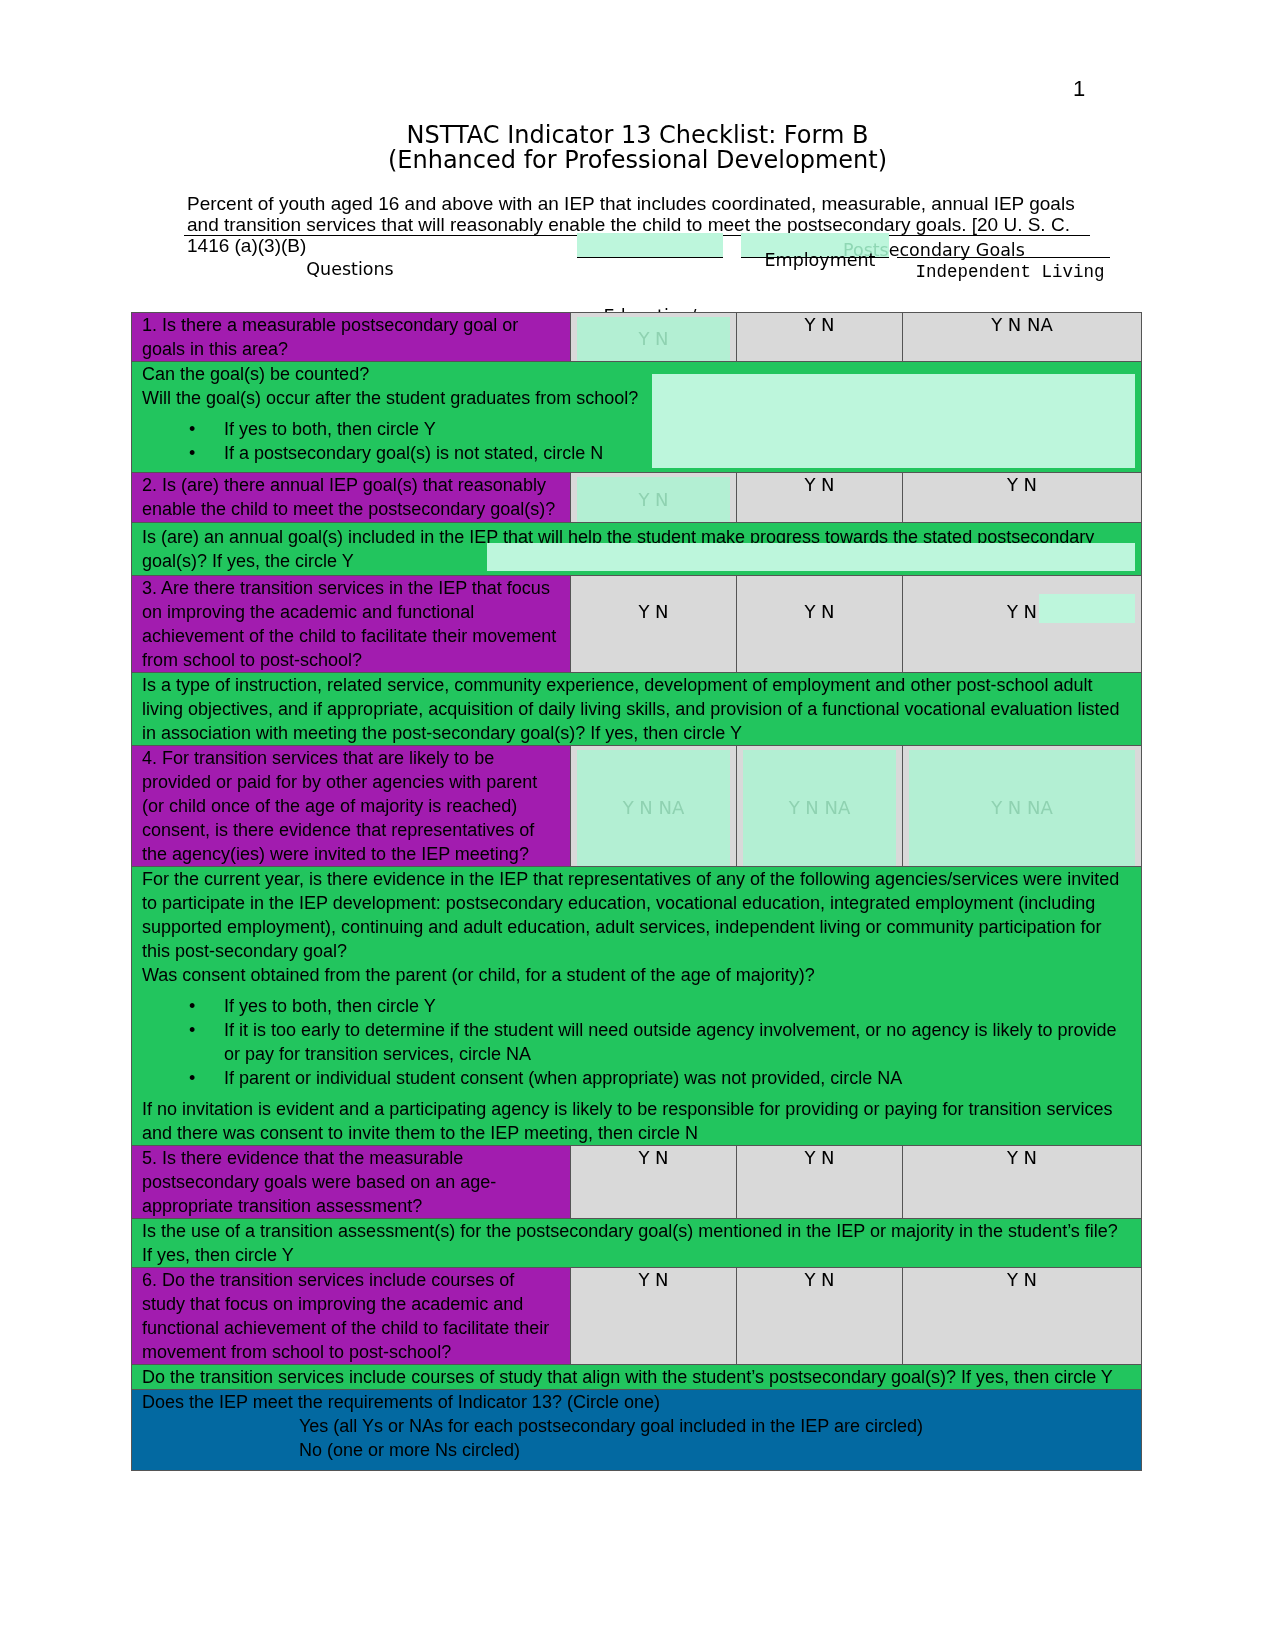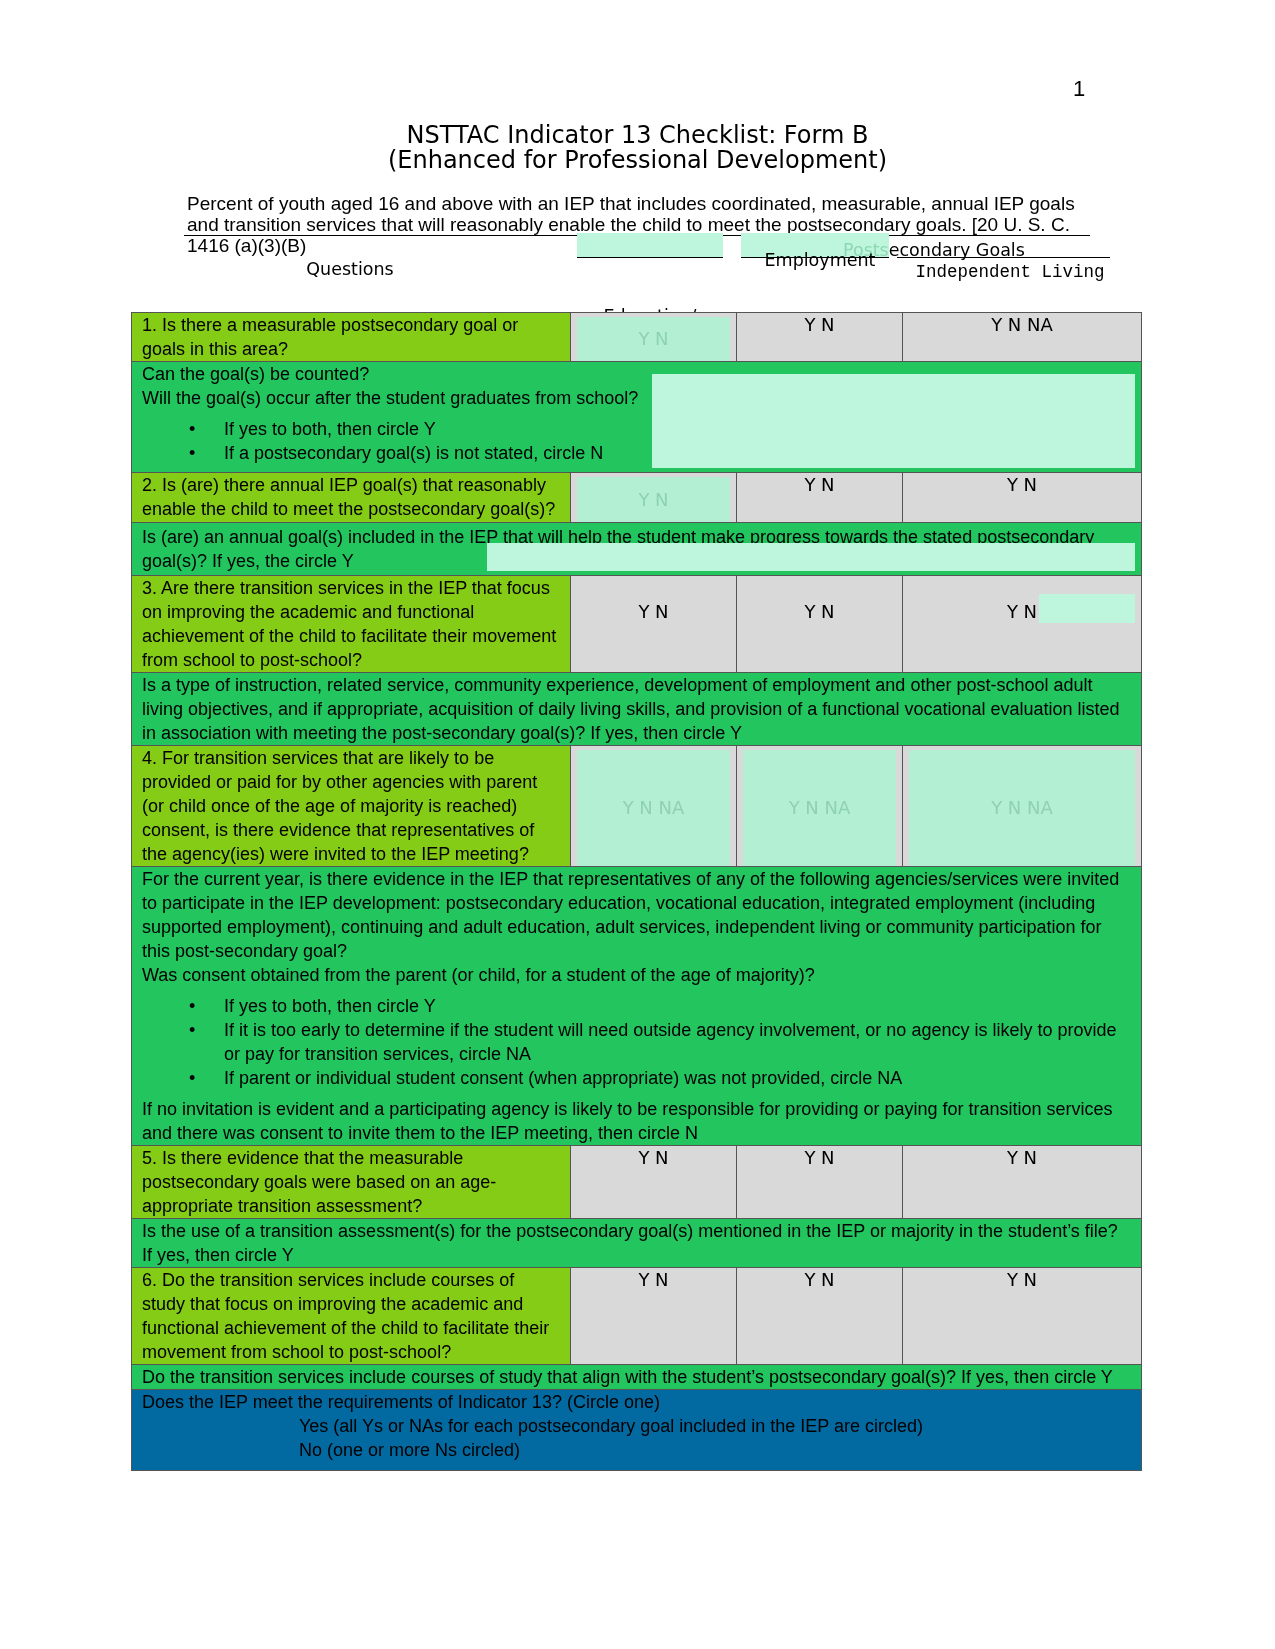--- a/index.html
+++ b/index.html
@@ -10,21 +10,21 @@
   .title.l2 { top:146px; }
   .intro { position:absolute; left:187px; top:193px; width:900px; font-size:19px; line-height:21px; }
   .intro-rule { position:absolute; left:184px; top:235px; width:906px; border-top:1.5px solid #000; }
   .hdr-green { position:absolute; background:#bdf6dc; }
   .hdr-rule { position:absolute; border-top:1.5px solid #000; }
   .postsec { position:absolute; left:862px; top:240px; font-family:"DejaVu Sans", sans-serif; font-size:17.5px; }
   .postsec .faded { color:#8fd7b4; }
   .colhdr { position:absolute; font-family:"DejaVu Sans", sans-serif; font-size:17.5px; text-align:center; line-height:24px; }
   table.checklist { position:absolute; left:131px; top:312px; width:1010px; border-collapse:collapse; table-layout:fixed; }
   table.checklist td { border:1.5px solid #555; padding:0 10px; font-size:18px; line-height:24px; vertical-align:top; }
-  td.q { background:#84cc16; }
+  td.q { background:#a21caf; }
   td.ans { background:#d9d9d9; text-align:center; vertical-align:middle; font-family:"DejaVu Sans", sans-serif; font-size:18px; position:relative; }
   td.ans .gbox { position:absolute; left:6px; right:6px; top:4px; bottom:0; background:#b3efd3; display:flex; align-items:center; justify-content:center; color:#8fd2b1; }
   td.guide { background:#22c55e; position:relative; }
   td.final { background:#0369a1; }
   ul.b { margin:7px; padding-left:0; list-style:none; }
   ul.b li { position:relative; padding-left:75px; }
   ul.b li::before { content:"\2022"; position:absolute; left:40px; top:0; }
   .overlay { position:absolute; background:#bdf6dc; }
   .final .indent { padding-left:157px; }
 </style>

